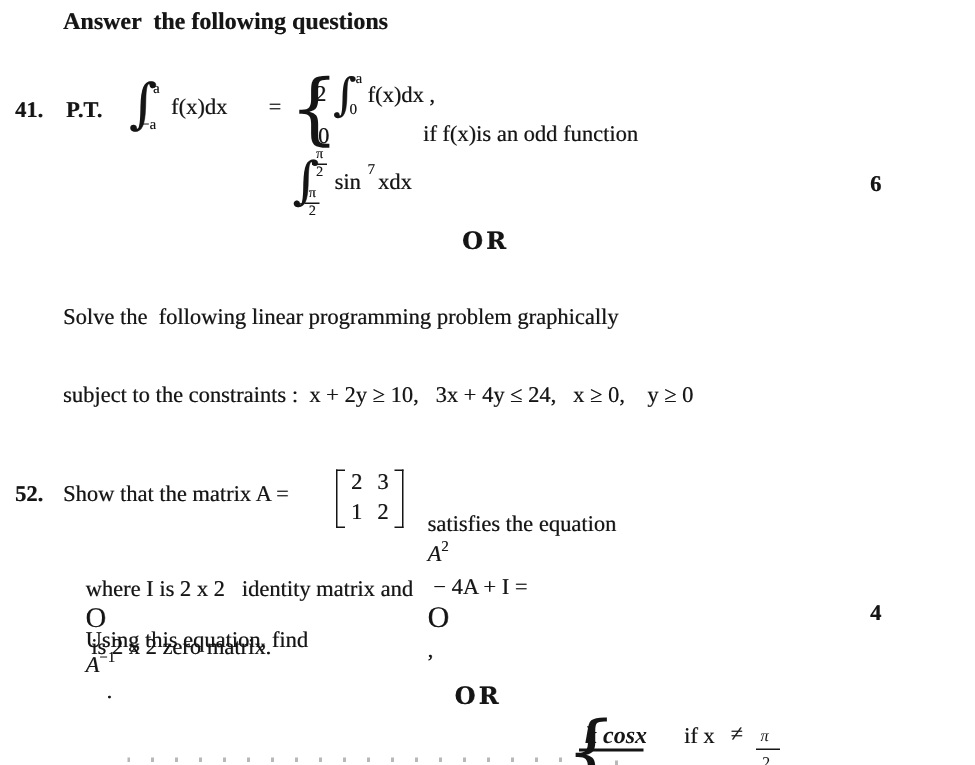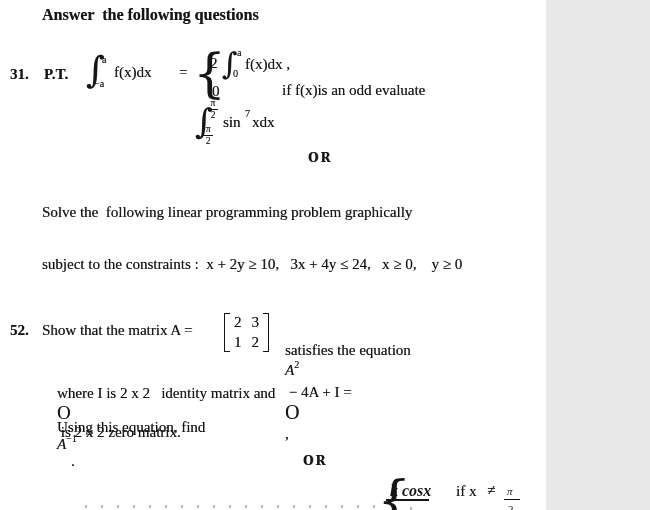--- a/index.html
+++ b/index.html
@@ -1,30 +1,30 @@
 <!DOCTYPE html>
 <html><head>
 <meta charset="utf-8">
 <style>
   html,body{margin:0;padding:0;background:#e8e8e8;}
   .page{
-    position:relative;width:546px;height:510px;background:#ffffff;
+    position:relative;width:650px;height:510px;background:#ffffff;
     overflow:hidden;color:#151515;
     font-family:"Liberation Serif","DejaVu Serif",serif;
   }
   .abs{position:absolute;}
   .t{font-size:15px;white-space:pre;text-shadow:0.3px 0 0 rgba(0,0,0,0.55);}
   .b{font-weight:bold;}
   .it{font-style:italic;}
   .sm{font-size:10px;white-space:pre;text-shadow:0.2px 0 0 rgba(0,0,0,0.5);}
   .int{font-size:36px;line-height:36px;font-family:"DejaVu Serif",serif;text-shadow:0.3px 0 0 rgba(0,0,0,0.5);}
   .int2{font-size:30px;line-height:30px;}
   .int3{font-size:34px;line-height:34px;}
   .brace{font-size:52px;line-height:52px;font-weight:400;font-family:"DejaVu Serif",serif;}
-  .or{font-size:12px;font-weight:bold;letter-spacing:2px;font-family:"DejaVu Serif",serif;text-shadow:0.4px 0 0 rgba(0,0,0,0.6);}
+  .or{font-size:16px;font-weight:bold;letter-spacing:2px;font-family:"DejaVu Serif",serif;text-shadow:0.4px 0 0 rgba(0,0,0,0.6);}
   .marks{font-size:15px;font-weight:bold;text-shadow:0.4px 0 0 rgba(0,0,0,0.6);}
   .frac{display:flex;flex-direction:column;align-items:center;font-size:9.5px;line-height:9px;text-shadow:0.2px 0 0 rgba(0,0,0,0.5);}
   .fbar{width:10px;height:1px;background:#151515;margin:1px 0;}
   .lowfrac{display:flex;align-items:center;}
   .sup{font-size:10px;position:relative;top:-7px;text-shadow:0.2px 0 0 rgba(0,0,0,0.5);}
   .matrix{display:flex;align-items:stretch;height:39px;}
   .mbl{width:5px;border-left:1.7px solid #151515;border-top:1.7px solid #151515;border-bottom:1.7px solid #151515;}
   .mbr{width:5px;border-right:1.7px solid #151515;border-top:1.7px solid #151515;border-bottom:1.7px solid #151515;}
   .mgrid{display:grid;grid-template-columns:auto auto;column-gap:10px;padding:1px 4px;align-content:space-between;font-size:15px;line-height:17px;text-align:center;text-shadow:0.3px 0 0 rgba(0,0,0,0.55);}
   .bigO{font-size:20px;line-height:20px;text-shadow:0.3px 0 0 rgba(0,0,0,0.5);}
@@ -34,39 +34,39 @@
   .hbar{background:#151515;height:1.6px;}
   .remnant{opacity:0.28;background:repeating-linear-gradient(90deg,#000 0 2px,transparent 2px 16px);}
 </style>
 </head>
 <body>
 
 <div class="page">
 
   <div class="abs t b" style="left:42px;top:6px;font-size:16px;">Answer  the following questions</div>
 
-  <div class="abs t b" style="left:10px;top:66px;">31.</div>
+  <div class="abs t b" style="left:10px;top:66px;">41.</div>
   <div class="abs t" style="left:44px;top:66px;font-weight:bold;">P.T.</div>
 
   <span class="abs int" style="left:86px;top:52px;">∫</span>
   <span class="abs sm" style="left:102px;top:54px;">a</span>
   <span class="abs sm" style="left:94px;top:78px;">−a</span>
   <span class="abs t" style="left:114px;top:64px;">f(x)dx</span>
   <span class="abs t" style="left:179px;top:64px;">=</span>
 
   <span class="abs brace" style="left:193px;top:47px;">{</span>
 
   <span class="abs t" style="left:210px;top:55px;">2</span>
   <span class="abs int int2" style="left:222px;top:49px;">∫</span>
   <span class="abs sm" style="left:237px;top:47px;">a</span>
   <span class="abs sm" style="left:233px;top:68px;">0</span>
   <span class="abs t" style="left:245px;top:56px;">f(x)dx ,</span>
 
   <span class="abs t" style="left:212px;top:83px;">0</span>
-  <span class="abs t" style="left:282px;top:82px;">if f(x)is an odd evaluate</span>
+  <span class="abs t" style="left:282px;top:82px;">if f(x)is an odd function</span>
 
   <span class="abs int int3" style="left:195px;top:104px;">∫</span>
   <span class="abs frac" style="left:208px;top:99px;">
     <span>π</span>
     <span class="fbar"></span>
     <span>2</span>
   </span>
   <span class="abs lowfrac" style="left:197px;top:125px;">
     <span style="font-size:11px;">−</span>
     <span class="frac">

